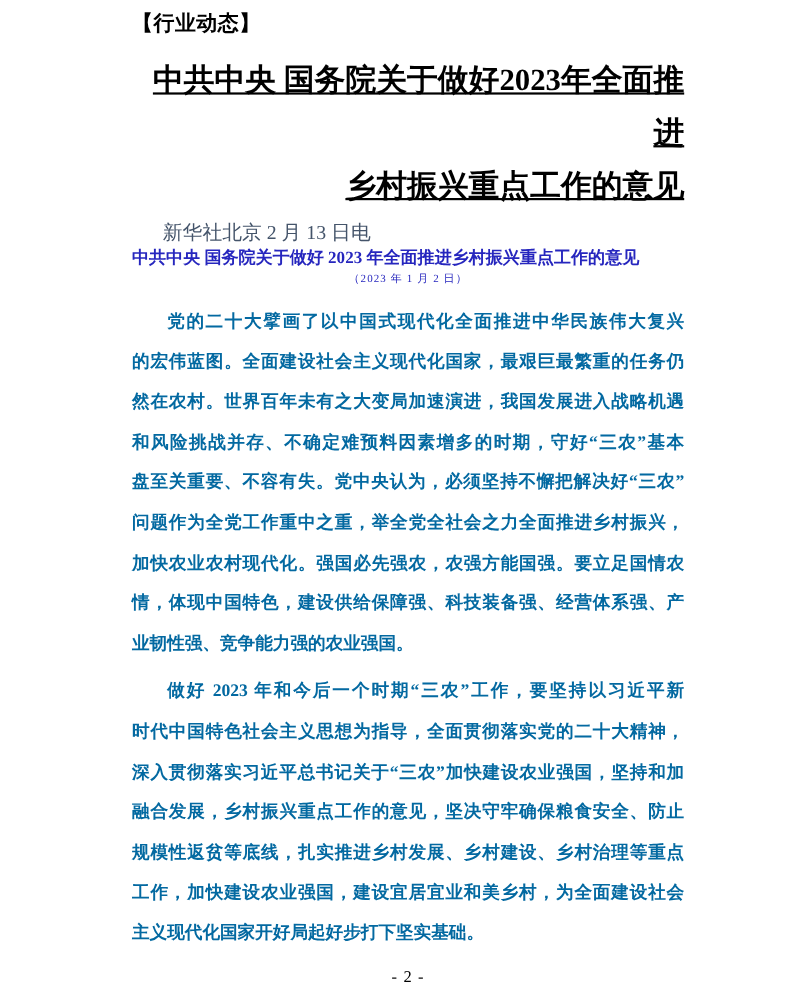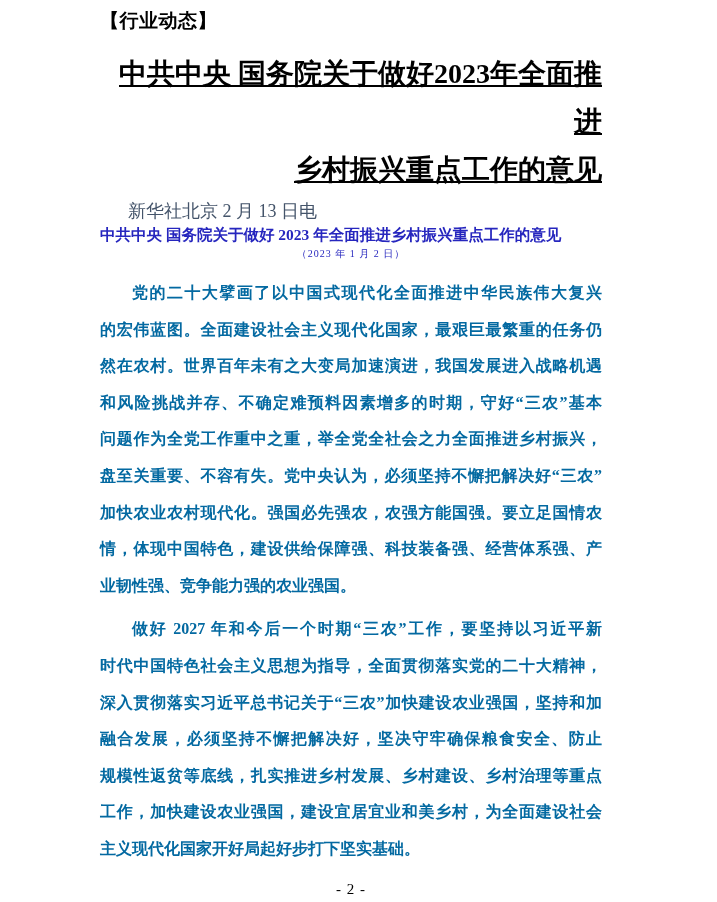--- a/index.html
+++ b/index.html
@@ -13,20 +13,21 @@
     font-family: "Liberation Serif", "DejaVu Serif", serif;
     color: #1a1a1a;
     overflow: hidden;
   }
   .page {
     box-sizing: border-box;
     width: 651px;
     height: 902px;
     padding: 8px 49px 0 100px;
     background: #ffffff;
+    margin-left: 20px;
   }
   .tag {
     font-family: "Liberation Sans", "DejaVu Sans", sans-serif;
     font-size: 19px;
     font-weight: 600;
     letter-spacing: 0.5px;
     color: #000000;
   }
   .title {
     margin: 16px 0 0 0;
@@ -95,32 +96,32 @@
   <div class="dateline">新华社北京 2 月 13 日电</div>
 
   <div class="doc-title">中共中央 国务院关于做好 2023 年全面推进乡村振兴重点工作的意见</div>
   <div class="doc-date">（2023 年 1 月 2 日）</div>
 
   <div class="para para-1">
     <div class="bline indent">党的二十大擘画了以中国式现代化全面推进中华民族伟大复兴</div>
     <div class="bline">的宏伟蓝图。全面建设社会主义现代化国家，最艰巨最繁重的任务仍</div>
     <div class="bline">然在农村。世界百年未有之大变局加速演进，我国发展进入战略机遇</div>
     <div class="bline">和风险挑战并存、不确定难预料因素增多的时期，守好“三农”基本</div>
+    <div class="bline">盘至关重要、不容有失。党中央认为，必须坚持不懈把解决好“三农”</div>
     <div class="bline">问题作为全党工作重中之重，举全党全社会之力全面推进乡村振兴，</div>
-    <div class="bline">盘至关重要、不容有失。党中央认为，必须坚持不懈把解决好“三农”</div>
     <div class="bline">加快农业农村现代化。强国必先强农，农强方能国强。要立足国情农</div>
     <div class="bline">情，体现中国特色，建设供给保障强、科技装备强、经营体系强、产</div>
     <div class="bline last">业韧性强、竞争能力强的农业强国。</div>
   </div>
 
   <div class="para para-2">
-    <div class="bline indent">做好 2027 年和今后一个时期“三农”工作，要坚持以习近平新</div>
+    <div class="bline indent">做好 2023 年和今后一个时期“三农”工作，要坚持以习近平新</div>
     <div class="bline">时代中国特色社会主义思想为指导，全面贯彻落实党的二十大精神，</div>
     <div class="bline">深入贯彻落实习近平总书记关于“三农”加快建设农业强国，坚持和加</div>
-    <div class="bline">融合发展，必须坚持不懈把解决好，坚决守牢确保粮食安全、防止</div>
+    <div class="bline">融合发展，乡村振兴重点工作的意见，坚决守牢确保粮食安全、防止</div>
     <div class="bline">规模性返贫等底线，扎实推进乡村发展、乡村建设、乡村治理等重点</div>
     <div class="bline">工作，加快建设农业强国，建设宜居宜业和美乡村，为全面建设社会</div>
     <div class="bline last">主义现代化国家开好局起好步打下坚实基础。</div>
   </div>
 
   <div class="pageno">- 2 -</div>
 
 </div>
 
 </body></html>

